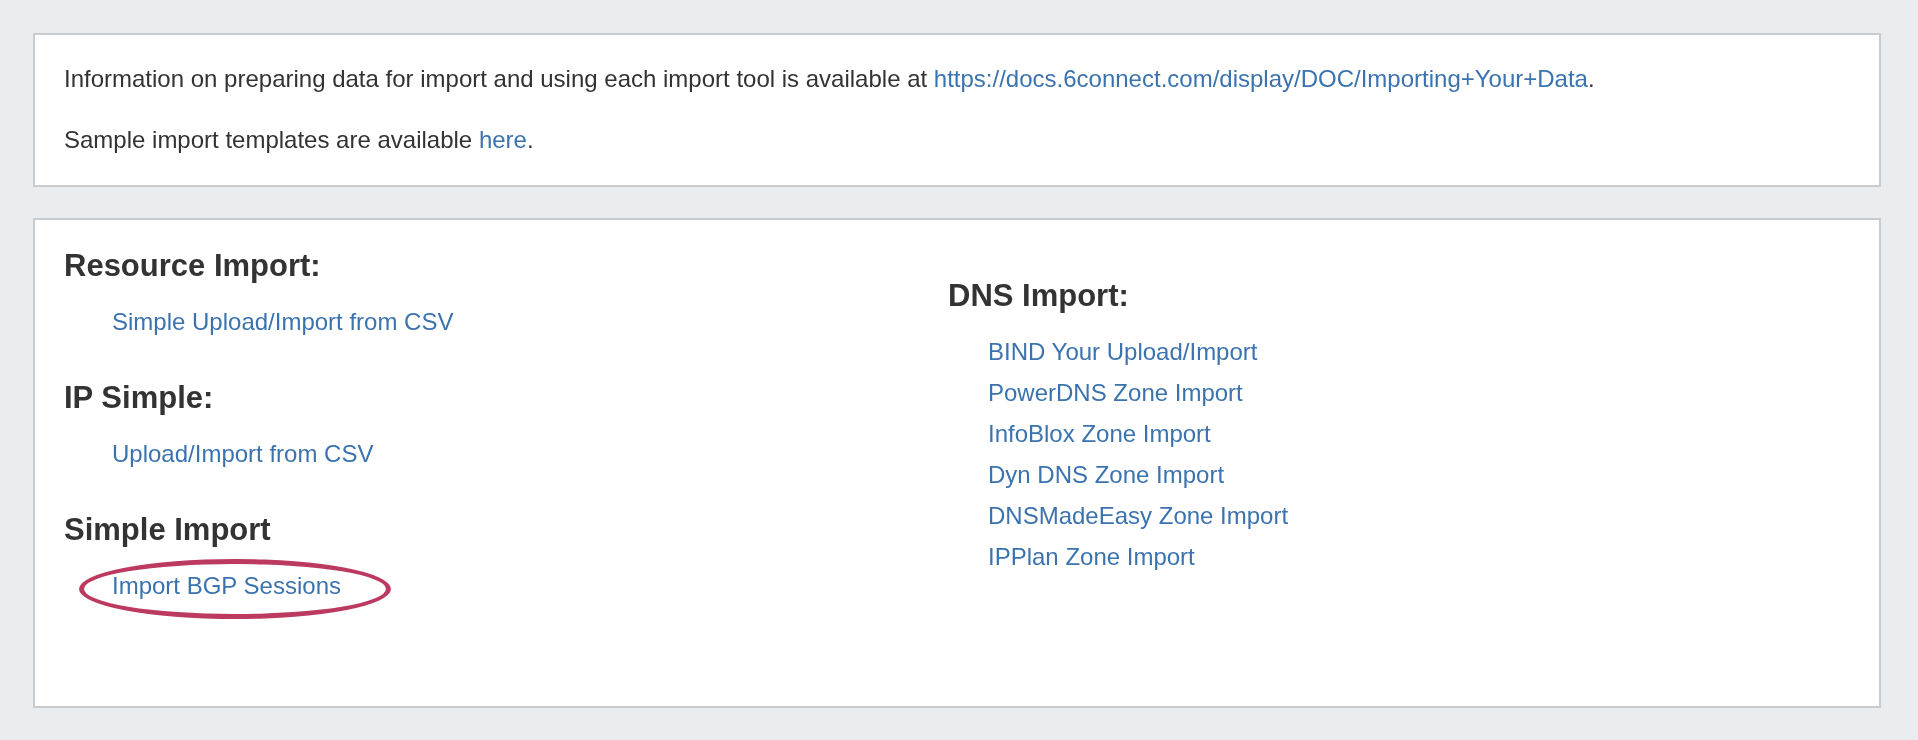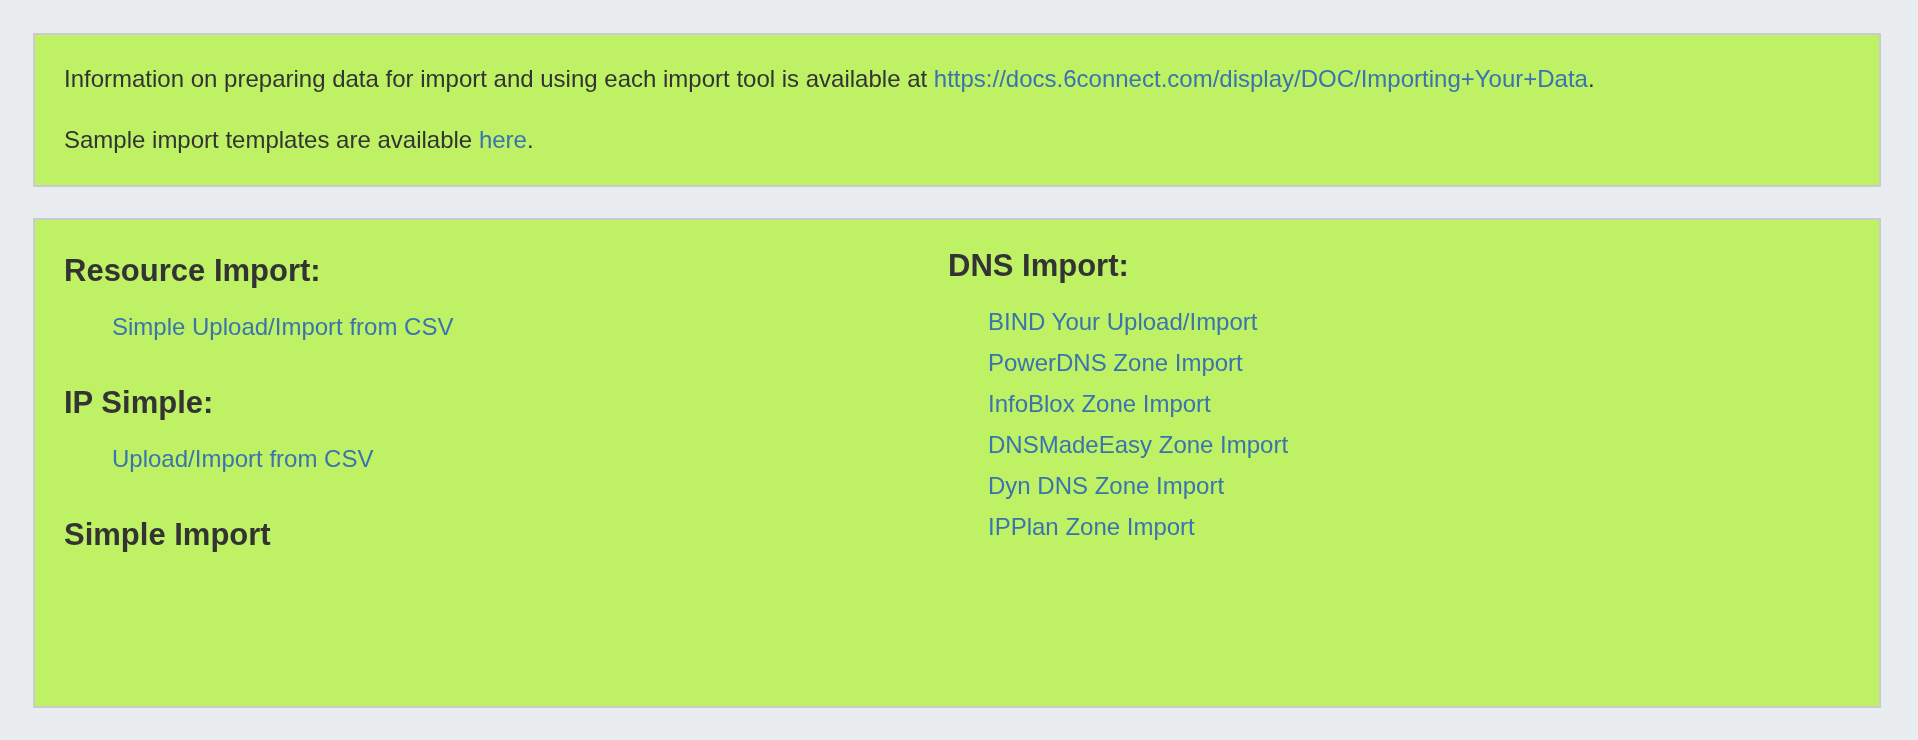--- a/index.html
+++ b/index.html
@@ -13,21 +13,21 @@
     background: #e9edf0;
     font-family: "Liberation Sans", sans-serif;
     color: #333333;
     overflow: hidden;
     position: relative;
   }
   .card {
     position: absolute;
     left: 33px;
     width: 1848px;
-    background: #bef264;
+    background: #ffffff;
     border: 2px solid #c9cbcc;
   }
   .card-info {
     top: 33px;
     height: 154px;
     padding: 26px 29px;
   }
   .card-imports {
     top: 218px;
     height: 490px;
@@ -97,28 +97,34 @@
       <ul class="link-list">
         <li><a class="link">Simple Upload/Import from CSV</a></li>
       </ul>
 
       <h3 class="section-title">IP Simple:</h3>
       <ul class="link-list">
         <li><a class="link">Upload/Import from CSV</a></li>
       </ul>
 
       <h3 class="section-title">Simple Import</h3>
+      <ul class="link-list">
+        <li>
+          <span class="red-ellipse"></span>
+          <a class="link">Import BGP Sessions</a>
+        </li>
+      </ul>
     </div>
 
     <div class="col-right">
       <h3 class="section-title first">DNS Import:</h3>
       <ul class="link-list">
         <li><a class="link">BIND Your Upload/Import</a></li>
         <li><a class="link">PowerDNS Zone Import</a></li>
         <li><a class="link">InfoBlox Zone Import</a></li>
+        <li><a class="link">Dyn DNS Zone Import</a></li>
         <li><a class="link">DNSMadeEasy Zone Import</a></li>
-        <li><a class="link">Dyn DNS Zone Import</a></li>
         <li><a class="link">IPPlan Zone Import</a></li>
       </ul>
     </div>
 
   </div>
 </div>
 
 </body></html>

